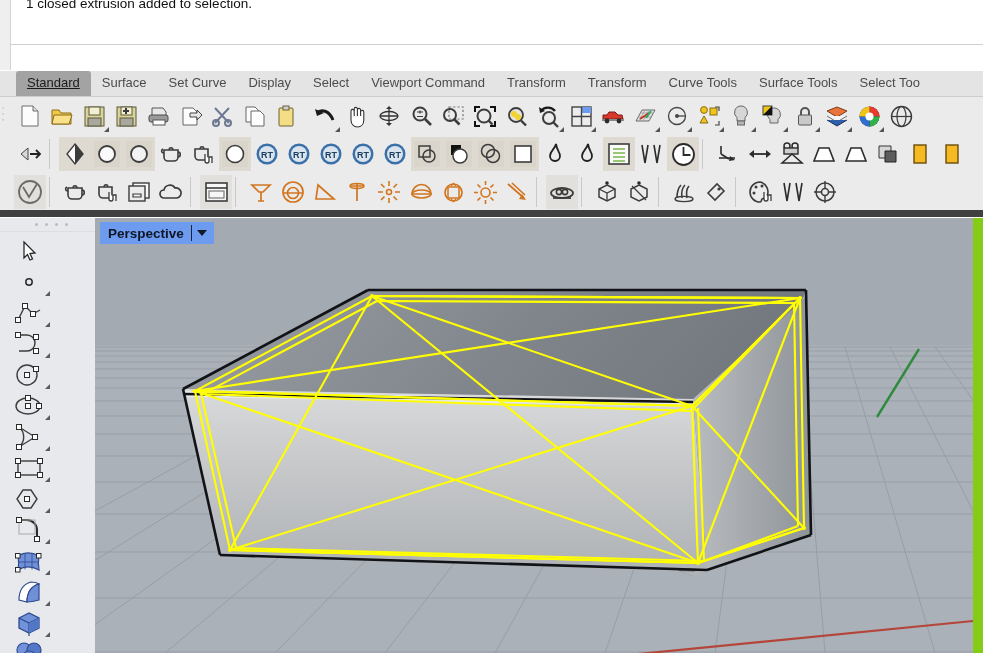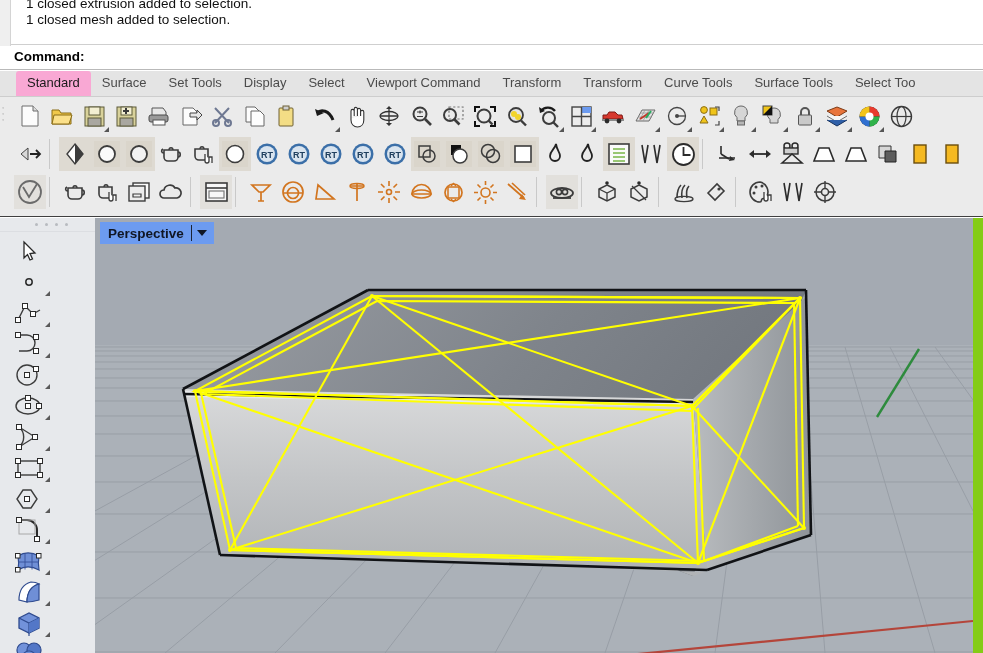--- a/index.html
+++ b/index.html
@@ -48,29 +48,29 @@
     padding-left: 16px;
   }
   .tab {
     font-size: 13px; color: #4b4b4b;
     padding: 4px 11px 5px 11px;
     line-height: 16px;
     white-space: nowrap;
     cursor: default;
   }
   .tab.active {
-    background: #f9a8d4; color: #1a1a1a;
-    border-top-left-radius: 3px; border-top-right-radius: 3px;
+    background: #a3a3a3; color: #1a1a1a;
+    border-top-left-radius: 3px; border-top-right-radius: 3px; text-decoration: underline;
   }
 
   
   .toolrows {
     position: absolute; left: 0; top: 97px; width: 983px; height: 120px;
     background: #ebebeb;
-    border-bottom: 1px solid #404040;
+    border-bottom: 7px solid #404040;
   }
   .toolrow { height: 38px; display: flex; align-items: center; padding-left: 14px; }
   .btn {
     width: 32px; height: 34px;
     display: flex; align-items: center; justify-content: center;
     position: relative; flex: none;
     cursor: default;
   }
   .btn.g { background: #dedad2; }
   .btn.g2 { background: #e2e0dc; }
@@ -138,31 +138,27 @@
     border-top: 6px solid #111827;
   }
 </style>
 </head>
 <body>
 
 <div id="app">
 
   <div class="cmd-history">
     <div class="cmd-line clip">1 closed extrusion added to selection.</div>
-    <div class="cmd-line">1 closed mesh added to selection.</div>
   </div>
   <div class="cmd-left-strip"></div>
-  <div class="cmd-prompt-bar">
-    <span class="p">Command:</span>
-  </div>
 
   <div class="tabbar">
     <div class="tab active">Standard</div>
     <div class="tab">Surface</div>
-    <div class="tab">Set Tools</div>
+    <div class="tab">Set Curve</div>
     <div class="tab">Display</div>
     <div class="tab">Select</div>
     <div class="tab">Viewport Command</div>
     <div class="tab">Transform</div>
     <div class="tab">Transform</div>
     <div class="tab">Curve Tools</div>
     <div class="tab">Surface Tools</div>
     <div class="tab">Select Too</div>
   </div>
 

